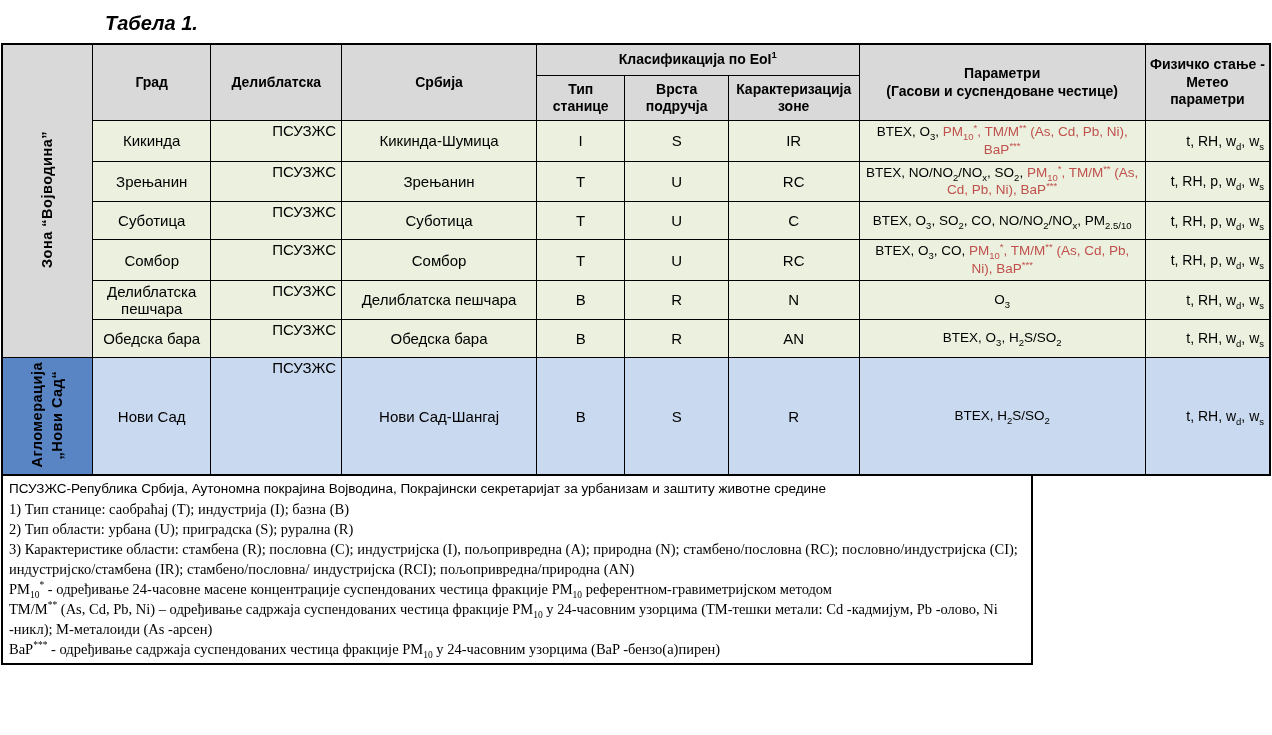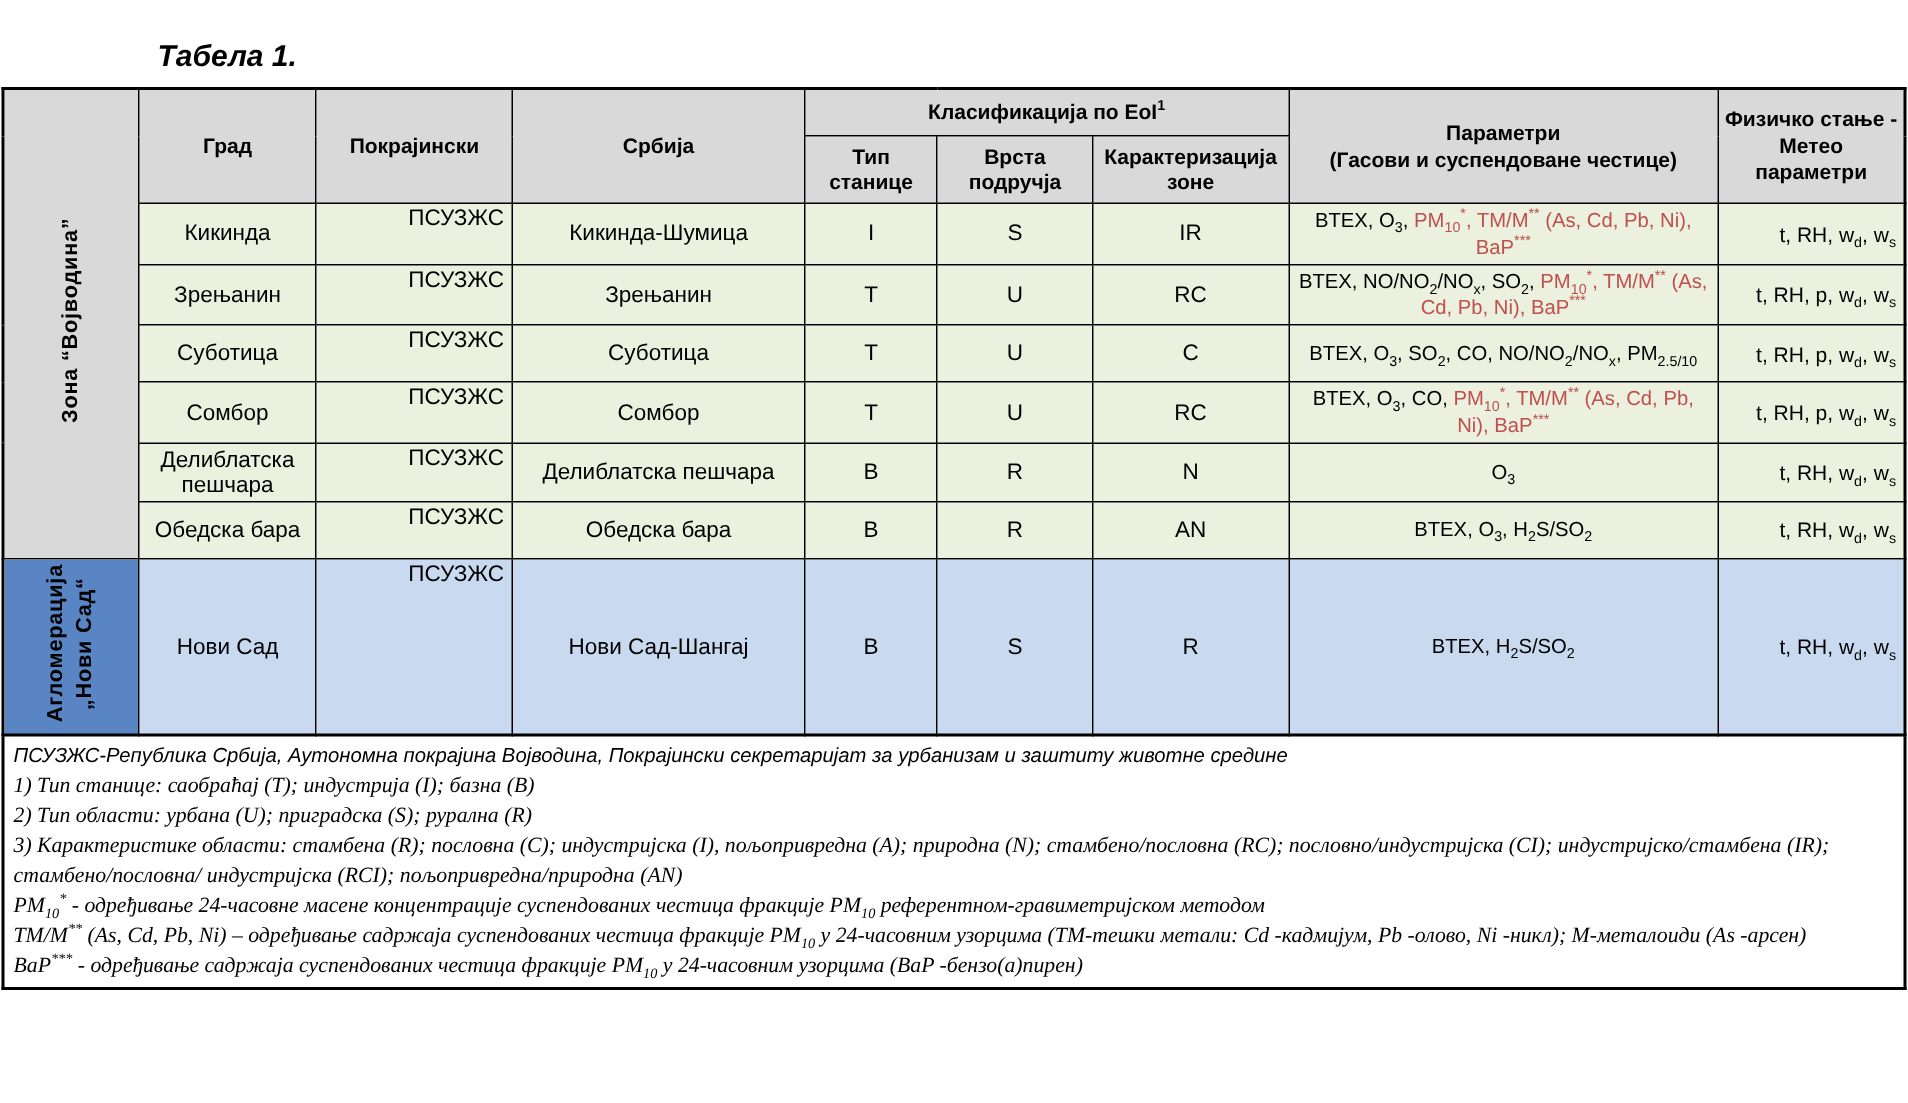--- a/index.html
+++ b/index.html
@@ -3,21 +3,21 @@
 <meta charset="utf-8">
 <style>
   html, body {
     margin: 0; padding: 0;
     width: 1272px; height: 735px;
     background: #ffffff;
     color: #000;
     font-family: "Liberation Sans", sans-serif;
     overflow: hidden;
   }
-  .page { padding: 15px 1px; }
+  .page { padding: 0 1px; }
 
   
   .title-row {
     display: flex;
     align-items: flex-start;
     padding: 8px 0 5px 104px;
     font-weight: bold;
     font-style: italic;
     font-size: 20px;
     line-height: 30px;
@@ -82,26 +82,25 @@
   td.c-nadl  { vertical-align: top; text-align: right; padding-top: 1px; }
   td.c-mid   { text-align: center; }
   td.c-par   { text-align: center; font-size: 13.5px; line-height: 1.32; padding: 2px 4px; }
   td.c-meteo { text-align: right; font-size: 14px; }
   .red { color: var(--red-text, #c0504d); }
 
   sub, sup { font-size: 9.5px; line-height: 0; }
 
   
   .footnotes {
-    width: 1270px;
+    width: 1032px;
     box-sizing: border-box;
     border: 2px solid var(--border, #000);
     border-top: none;
     padding: 3px 6px 4px 6px;
-    font-style: italic;
   }
   .fn { line-height: 20px; font-size: 13.5px; }
   .fn-sans      { font-family: "Liberation Sans", sans-serif; }
   .fn-sans-bold { font-family: "Liberation Sans", sans-serif; font-weight: bold; }
   .fn-serif     { font-family: "Liberation Serif", serif; font-size: 14.5px; }
 </style>
 </head>
 <body>
 
 <div class="page">
@@ -119,21 +118,21 @@
       <col style="width:88px">
         <col style="width:103px">
         <col style="width:130px">
         <col style="width:285px">
       <col style="width:124px">
     </colgroup>
     <tbody>
         <tr class="hrow1">
       <td class="group-cell zone-cell" rowspan="8"><span class="vtext">Зона “Војводина”</span></td>
       <th rowspan="2">Град</th>
-      <th rowspan="2">Покрајински</th>
+      <th rowspan="2">Делиблатска</th>
       <th rowspan="2">Србија</th>
       <th colspan="3">Класификација по EoI<sup>1</sup></th>
       <th rowspan="2" class="pre">Параметри<br>(Гасови и суспендоване честице)</th>
       <th rowspan="2" class="pre">Физичко стање -<br>Метео<br>параметри</th>
     </tr>
     <tr class="hrow2">
       <th class="pre">Тип<br>станице</th>
       <th class="pre">Врста<br>подручја</th>
       <th class="pre">Карактеризација<br>зоне</th>
     </tr>

